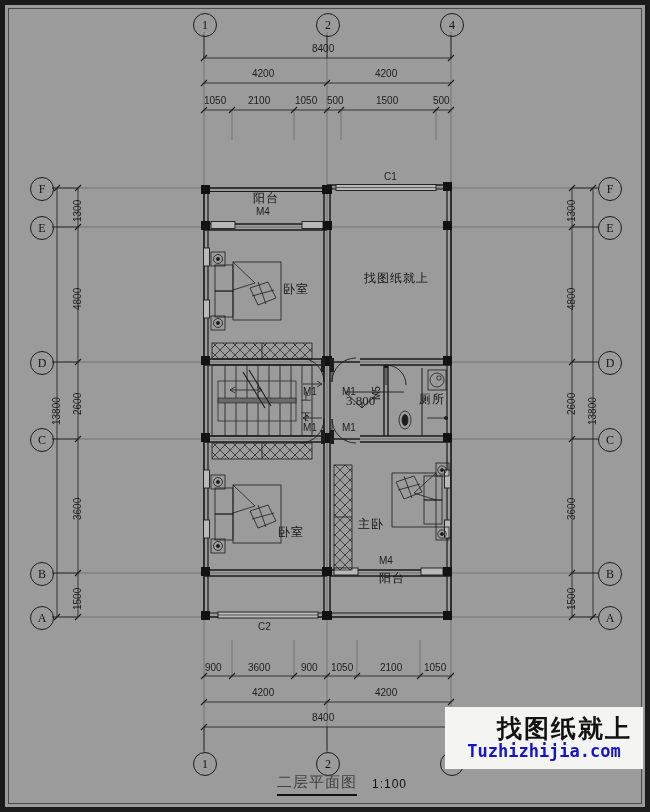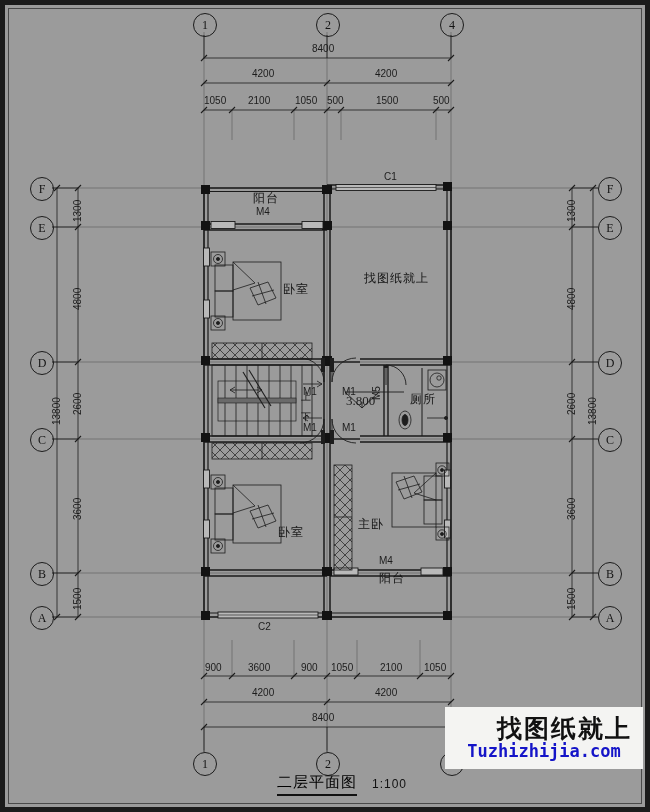--- a/index.html
+++ b/index.html
@@ -18,21 +18,21 @@
   .roomname{font-size:12px;letter-spacing:1px;}
   .tag{font-size:10px;font-family:"Liberation Sans",sans-serif;}
   .axisnum{position:absolute;width:22px;height:22px;border:1.2px solid #1c1c1c;
      border-radius:50%;background:transparent;display:flex;align-items:center;
      justify-content:center;font-size:12px;color:#141414;font-family:"Liberation Serif",serif;}
   #watermark{position:absolute;left:445px;top:707px;width:198px;height:62px;background:#f4f4f2;
      display:flex;flex-direction:column;align-items:center;justify-content:center;}
   #wm-cn{font-family:"DejaVu Sans",sans-serif;font-size:25px;color:#111;letter-spacing:2px;font-weight:bold;line-height:1.05;margin-left:41px;}
   #wm-en{font-family:"DejaVu Sans Mono",monospace;font-size:17px;color:#1414c8;font-weight:bold;letter-spacing:0px;line-height:1.1;}
   #title-cn{position:absolute;left:277px;top:773px;font-family:"DejaVu Sans",sans-serif;
-     font-size:15px;color:#000000;letter-spacing:1px;border-bottom:2.5px solid #111;padding-bottom:2px;}
+     font-size:15px;color:#404040;letter-spacing:1px;border-bottom:2.5px solid #111;padding-bottom:2px;}
   #title-scale{position:absolute;left:372px;top:777px;font-family:"Liberation Sans",sans-serif;
      font-size:12px;color:#111;letter-spacing:1px;}
 </style>
 </head>
 <body>
 
 <div id="stage">
 
   <div id="frame-outer"></div>
   <div id="frame-inner"></div>
@@ -451,21 +451,21 @@
   <div class="lbl dim dimv" style="left:567px;top:222px;transform:rotate(-90deg);">1300</div>
   <div class="lbl dim dimv" style="left:567px;top:310px;transform:rotate(-90deg);">4800</div>
   <div class="lbl dim dimv" style="left:567px;top:415px;transform:rotate(-90deg);">2600</div>
   <div class="lbl dim dimv" style="left:567px;top:520px;transform:rotate(-90deg);">3600</div>
   <div class="lbl dim dimv" style="left:567px;top:610px;transform:rotate(-90deg);">1500</div>
   <div class="lbl dim dimv" style="left:588px;top:425px;transform:rotate(-90deg);">13800</div>
 
   <div class="lbl cjk roomname" style="left:253px;top:192px;">阳台</div>
   <div class="lbl cjk roomname" style="left:283px;top:283px;">卧室</div>
   <div class="lbl cjk roomname" style="left:364px;top:272px;">找图纸就上</div>
-  <div class="lbl cjk roomname" style="left:410px;top:393px;">厕所</div>
+  <div class="lbl cjk roomname" style="left:419px;top:393px;">厕所</div>
   <div class="lbl cjk roomname" style="left:278px;top:526px;">卧室</div>
   <div class="lbl cjk roomname" style="left:358px;top:518px;">主卧</div>
   <div class="lbl cjk roomname" style="left:379px;top:572px;">阳台</div>
 
   <div class="lbl tag" style="left:384px;top:172px;">C1</div>
   <div class="lbl tag" style="left:258px;top:622px;">C2</div>
   <div class="lbl tag" style="left:256px;top:207px;">M4</div>
   <div class="lbl tag" style="left:303px;top:387px;">M1</div>
   <div class="lbl tag" style="left:342px;top:387px;">M1</div>
   <div class="lbl tag dimv" style="left:372px;top:400px;transform:rotate(-90deg);">M5</div>

